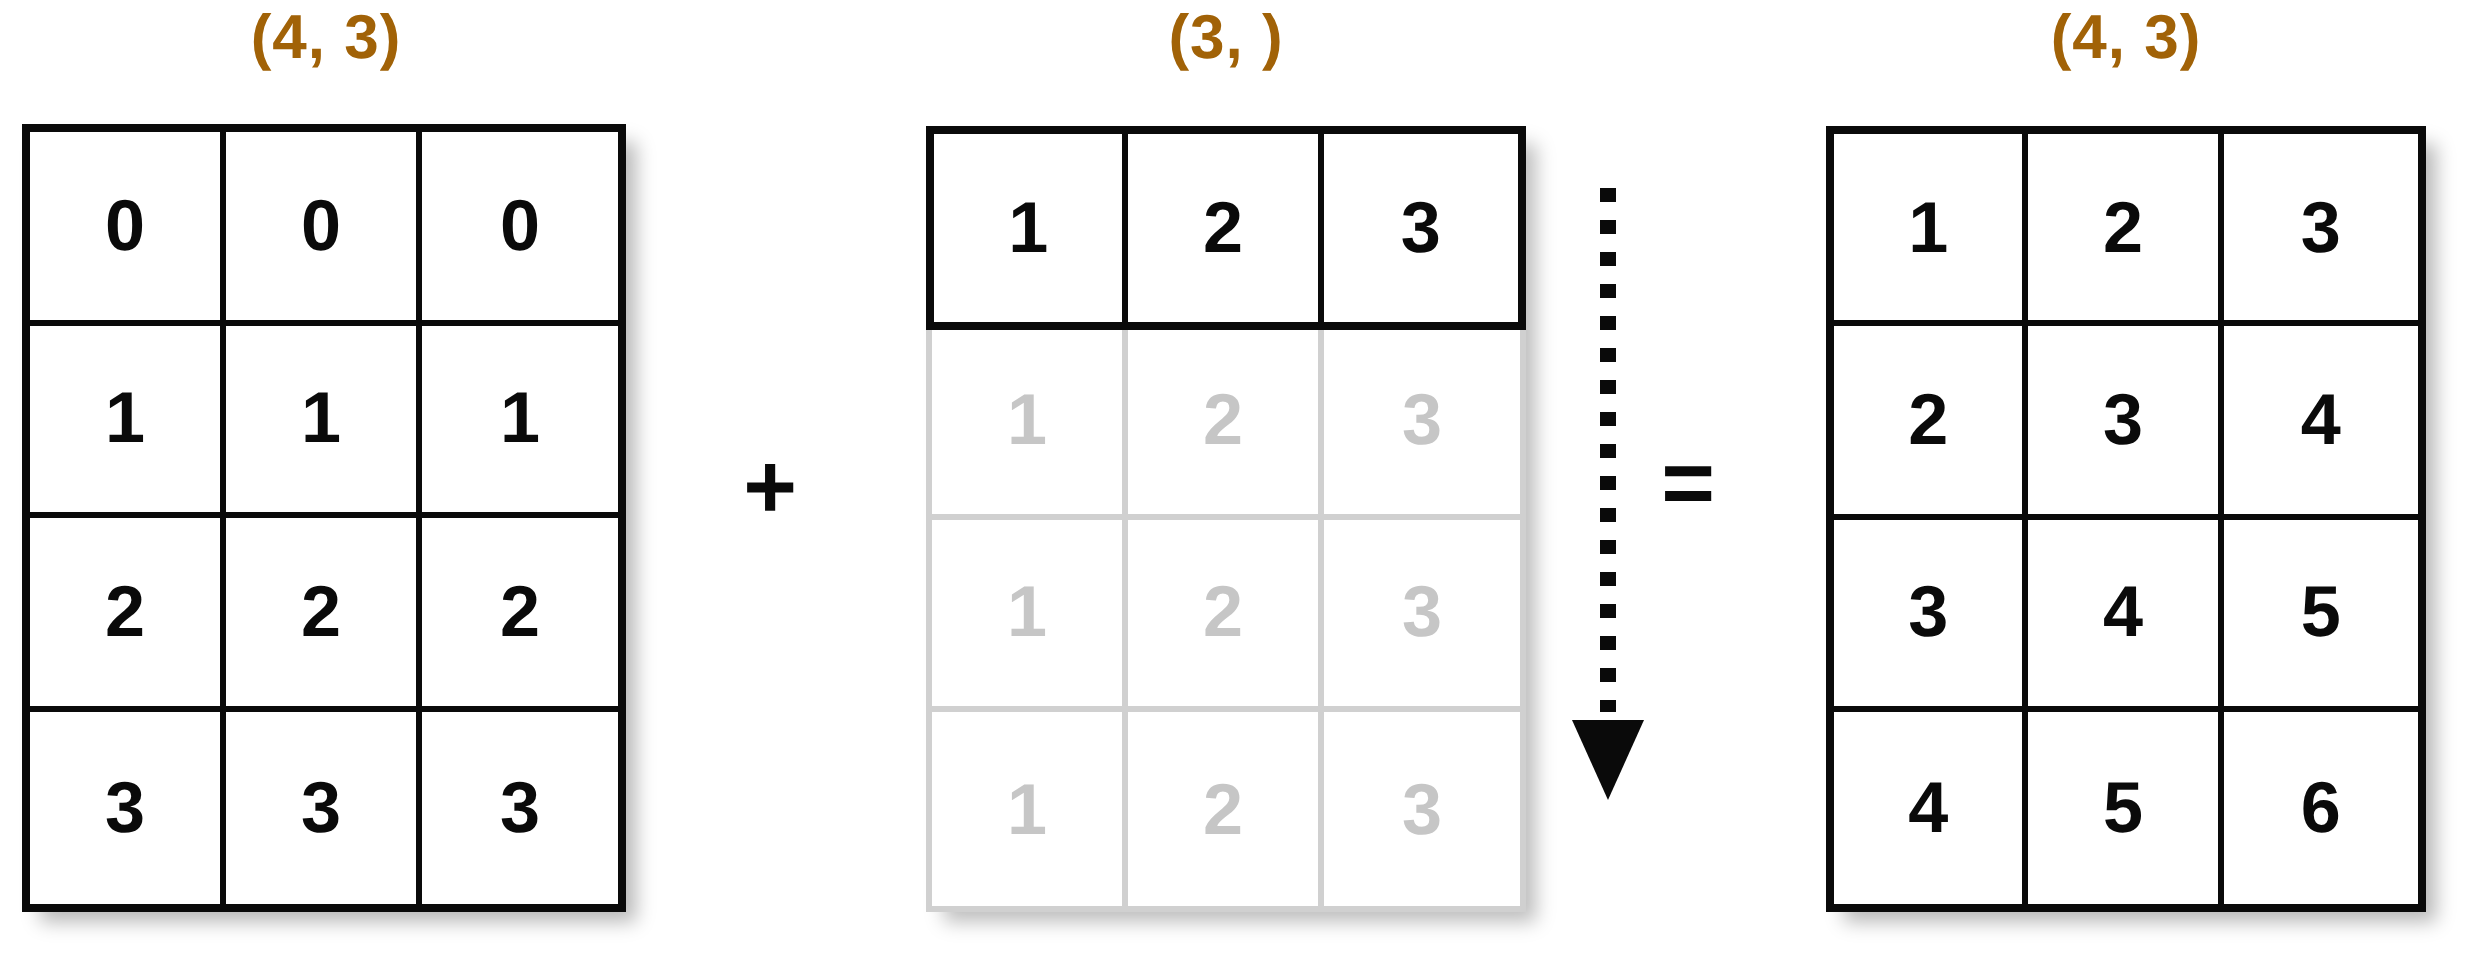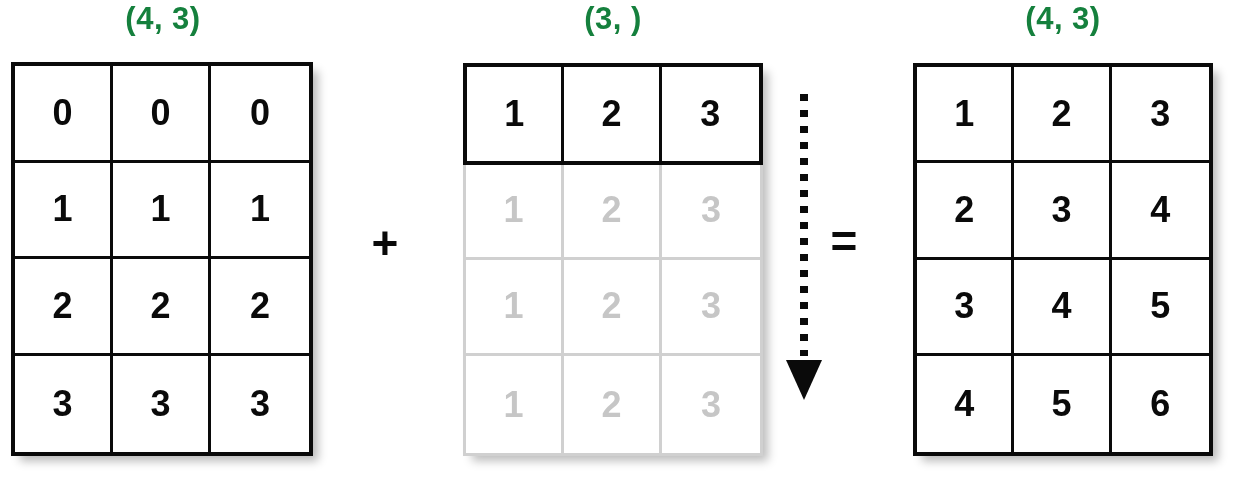--- a/index.html
+++ b/index.html
@@ -19,21 +19,21 @@
     overflow: hidden;
   }
 
   
   .shape-label {
     position: absolute;
     font-family: "Liberation Sans", sans-serif;
     font-weight: bold;
     font-size: 31px;
     line-height: 36px;
-    color: #15803d;
+    color: #a16207;
     text-align: center;
     white-space: pre;
     letter-spacing: 0.5px;
   }
 
   
   .matrix {
     position: absolute;
     display: grid;
     box-sizing: border-box;

